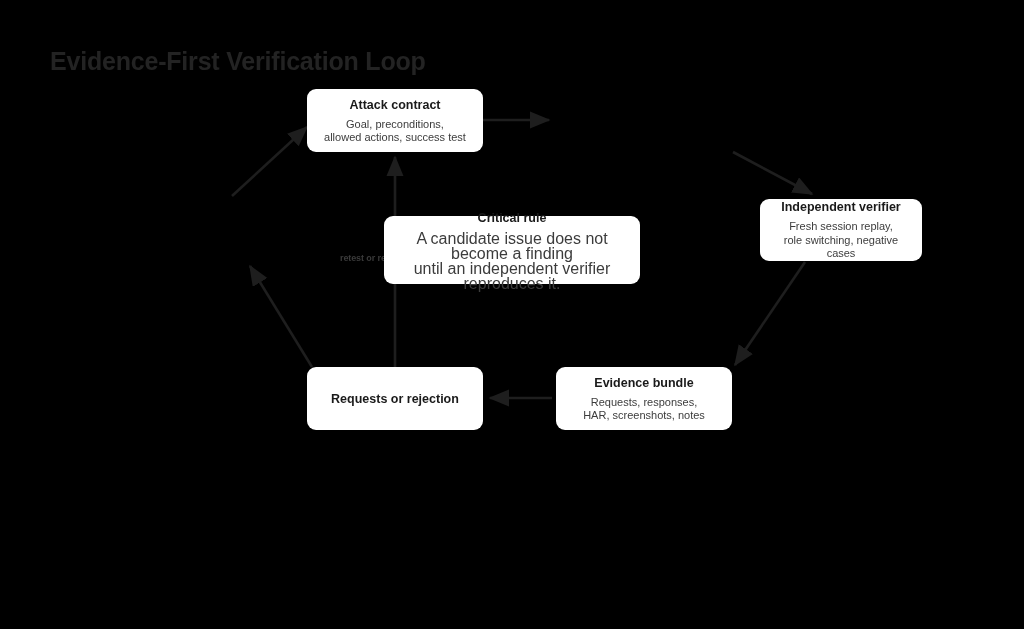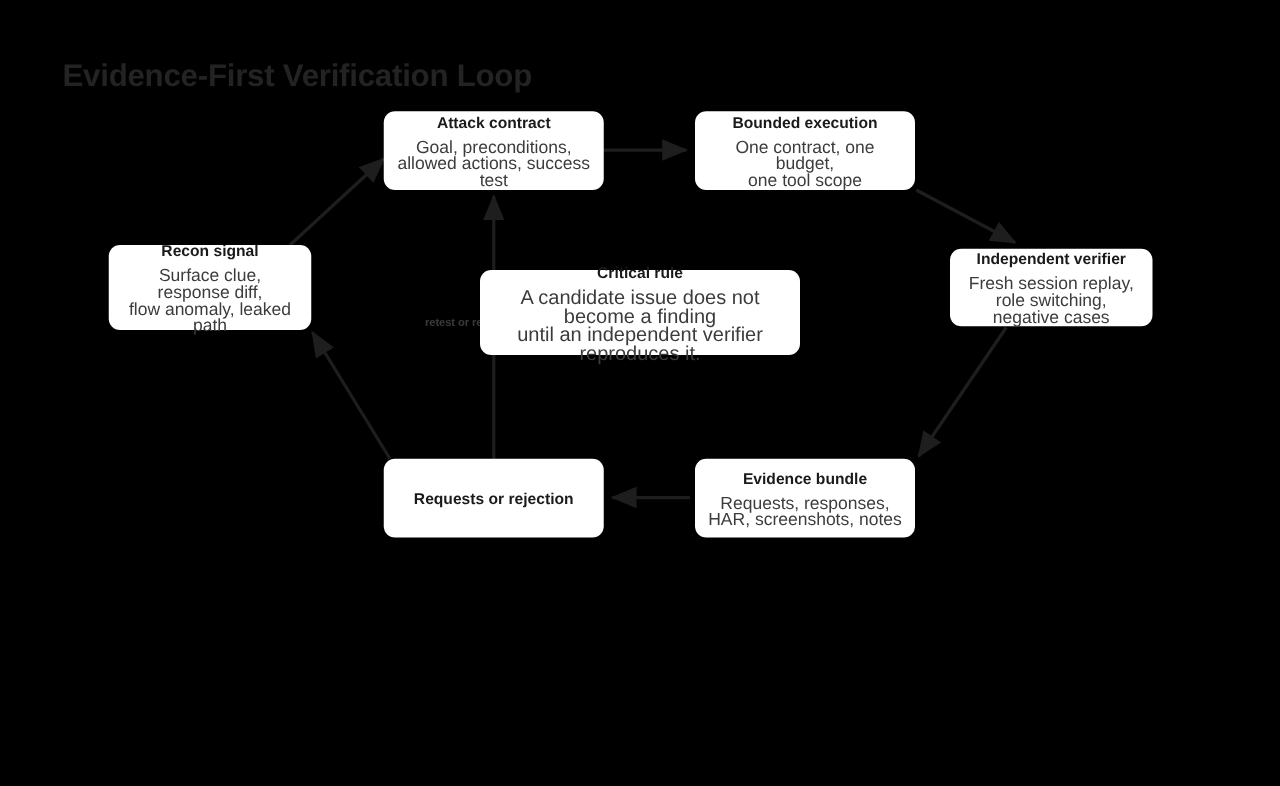--- a/index.html
+++ b/index.html
@@ -73,21 +73,21 @@
     text-align: center;
     padding: 8px 10px;
   }
   .node-title {
     font-size: 12.5px;
     font-weight: bold;
     color: #1a1a1a;
     line-height: 16px;
   }
   .node-desc {
-    font-size: 14px;
+    font-size: 11px;
     color: #3c3c3c;
     line-height: 13.5px;
     margin-top: 5px;
     white-space: pre-line;
   }
   .node-center {
     z-index: 5;
   }
   .node-center .node-title { font-size: 12.5px; }
   .node-center .node-desc { font-size: 16px; line-height: 15px; }
@@ -114,37 +114,27 @@
       <line x1="733" y1="152" x2="812" y2="194"></line>
       <line x1="805" y1="262" x2="735" y2="365"></line>
       <line x1="552" y1="398" x2="490" y2="398"></line>
       <line x1="312" y1="367" x2="250" y2="266"></line>
       <line x1="395" y1="367" x2="395" y2="157"></line>
     </g>
   </svg>
 
   <div class="edge-label" style="left:340px; top:253px;">retest or re-scope</div>
 
-  <div class="node" style="left:87px; top:196px; width:162px; height:68px;">
-    <div class="node-title">Recon signal</div>
-    <div class="node-desc">Surface clue, response diff,
-flow anomaly, leaked path</div>
-  </div>
 
   <div class="node" style="left:307px; top:89px; width:176px; height:63px;">
     <div class="node-title">Attack contract</div>
     <div class="node-desc">Goal, preconditions,
 allowed actions, success test</div>
   </div>
 
-  <div class="node" style="left:556px; top:89px; width:176px; height:63px;">
-    <div class="node-title">Bounded execution</div>
-    <div class="node-desc">One contract, one budget,
-one tool scope</div>
-  </div>
 
   <div class="node" style="left:556px; top:367px; width:176px; height:63px;">
     <div class="node-title">Evidence bundle</div>
     <div class="node-desc">Requests, responses,
 HAR, screenshots, notes</div>
   </div>
 
   <div class="node" style="left:760px; top:199px; width:162px; height:62px;">
     <div class="node-title">Independent verifier</div>
     <div class="node-desc">Fresh session replay,

